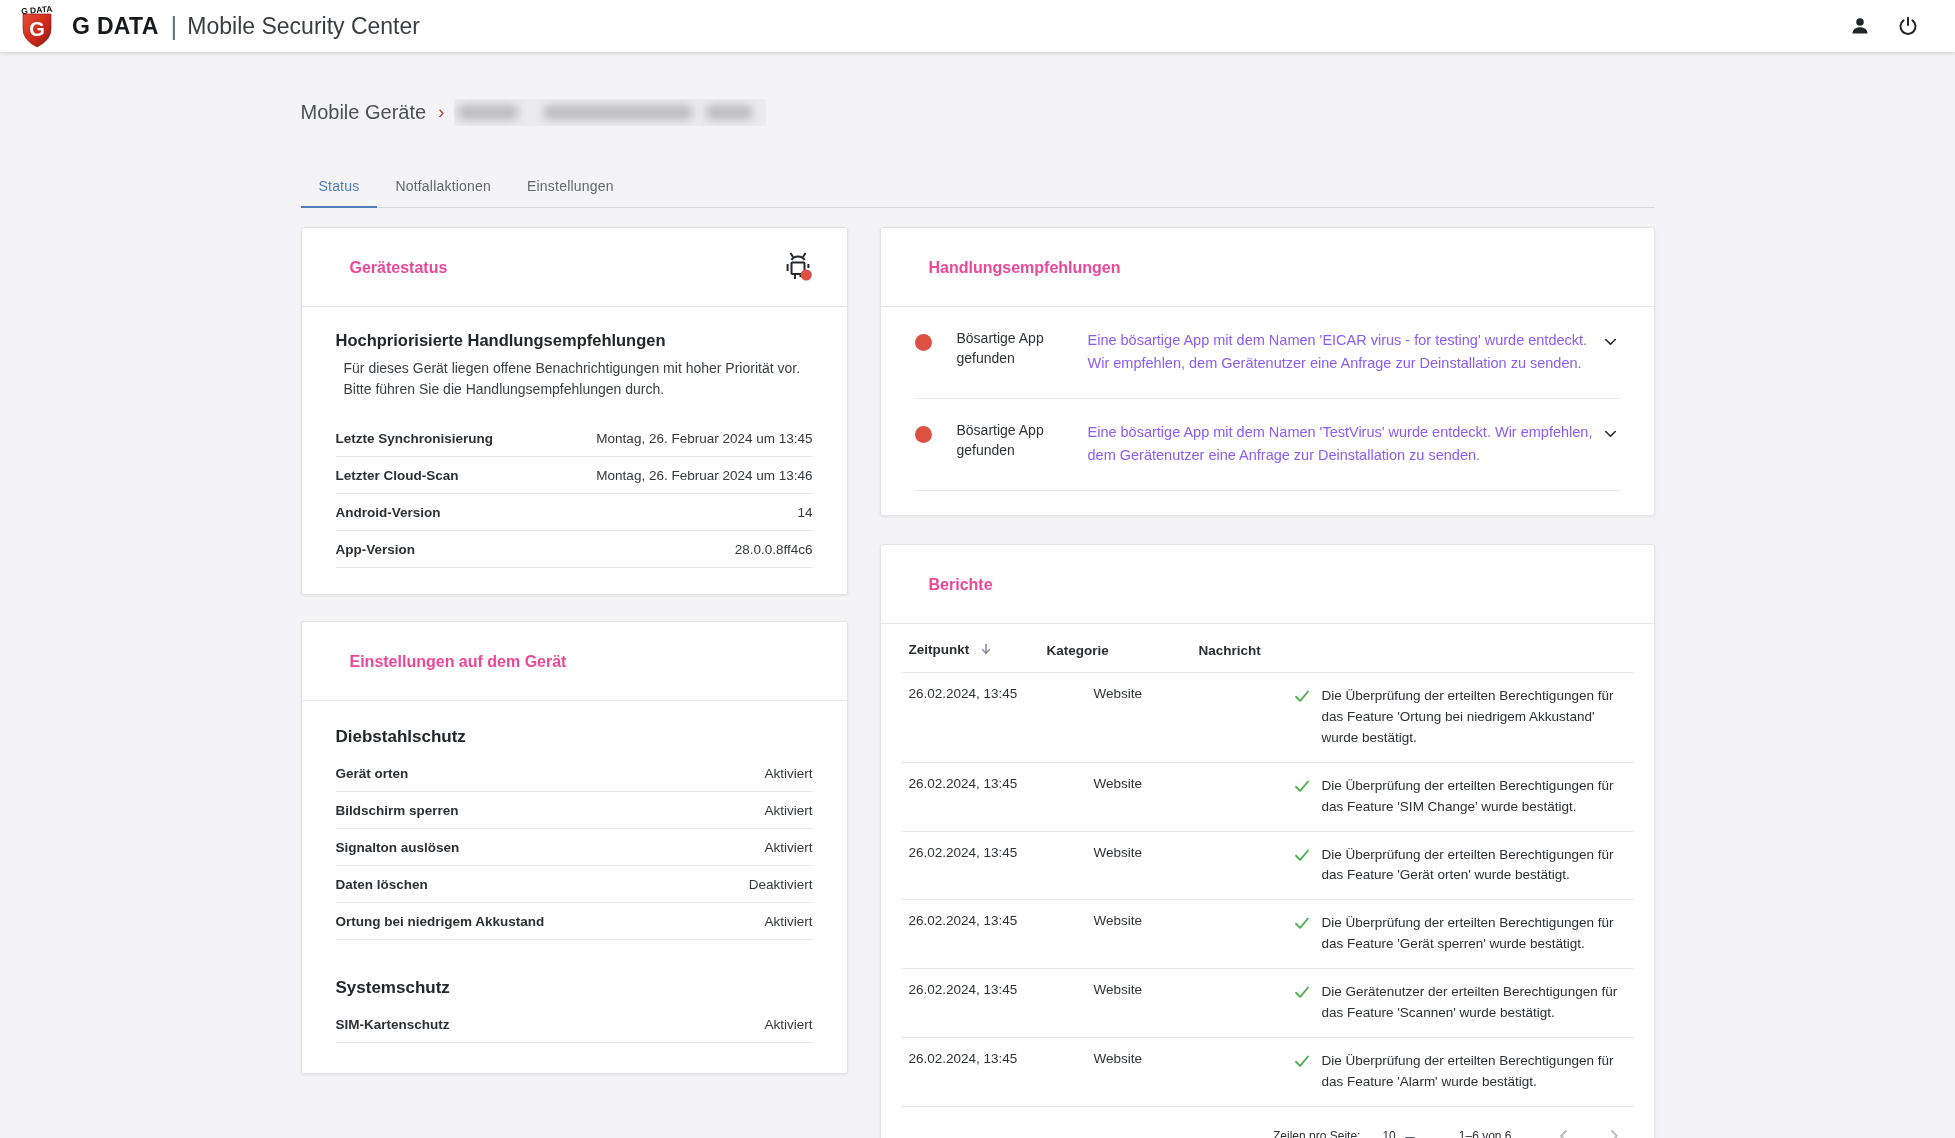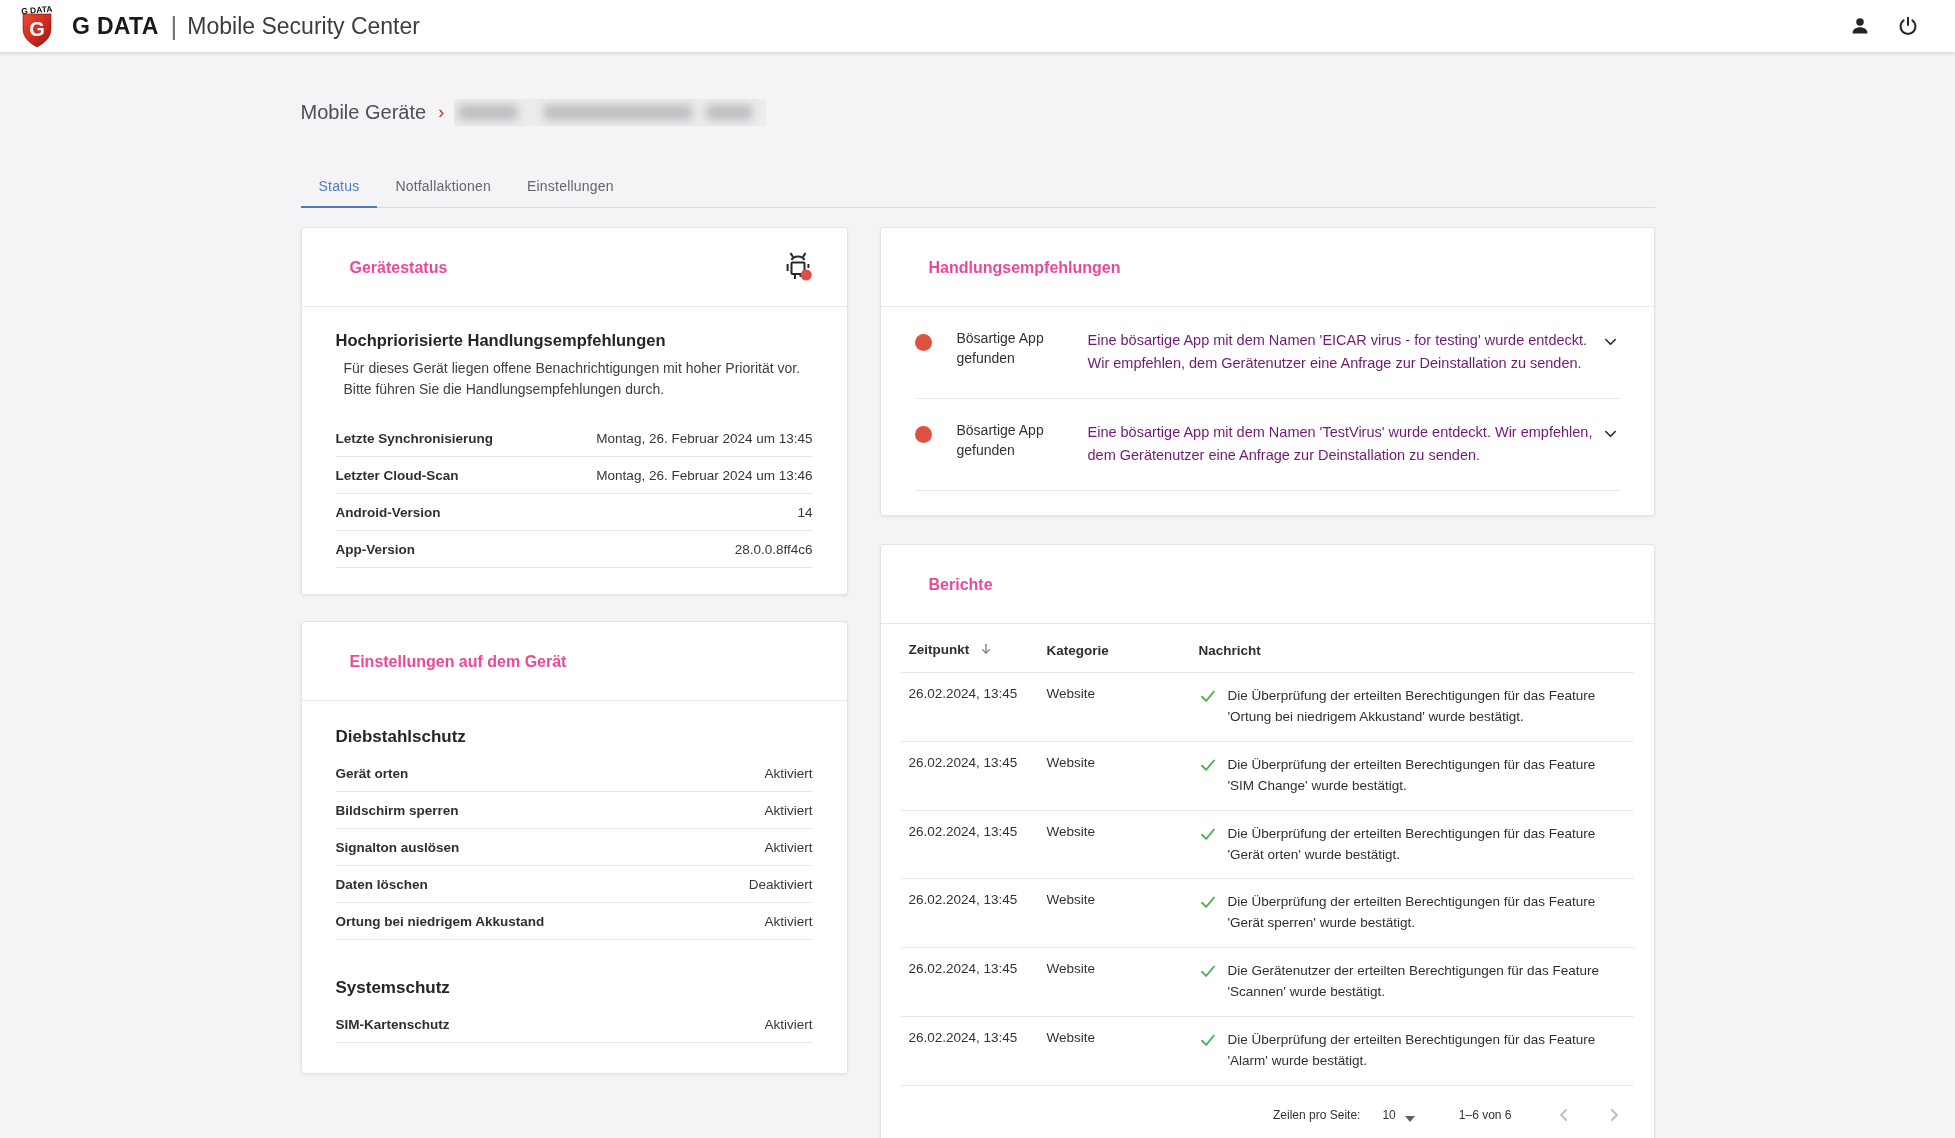--- a/index.html
+++ b/index.html
@@ -67,30 +67,30 @@
   .kv-value{color:#34373c;}
   
   .settings-body{padding:14px 34px 30px;}
   .section-heading{margin:12px 0 8px;font-size:17px;font-weight:700;color:#23262b;}
   .section-heading.second{margin-top:38px;}
   
   .rec-body{padding:0 34px 24px;}
   .rec-item{display:flex;align-items:flex-start;padding:22px 0;border-bottom:1px solid var(--divider);cursor:pointer;}
   .rec-dot{width:17px;height:17px;border-radius:50%;background:var(--status-red);flex:0 0 auto;margin-top:5px;}
   .rec-label{width:102px;flex:0 0 auto;margin-left:25px;font-size:14px;color:#2f3237;line-height:1.4;}
-  .rec-msg{margin-left:29px;max-width:523px;font-size:14.5px;color:#701a75;line-height:1.62;}
+  .rec-msg{margin-left:29px;max-width:523px;font-size:14.5px;color:#8b5cf6;line-height:1.62;}
   .rec-chevron{margin-left:auto;padding-top:3px;}
   
   .reports-body{padding:2px 20px 6px;}
   .tbl-head{display:flex;align-items:center;padding:16px 8px 13px;border-bottom:1px solid var(--divider);font-size:13.5px;font-weight:700;color:#2b2e33;}
   .col-time{width:138px;flex:0 0 auto;}
   .col-cat{width:152px;flex:0 0 auto;}
   .col-msg{flex:1;}
   .sort-arrow{display:inline-block;vertical-align:-2px;margin-left:6px;}
-  .tbl-row{display:flex;align-items:flex-start;padding:13px 8px;border-bottom:1px solid var(--divider);font-size:13.5px;color:#2f3237;}
+  .tbl-row{display:flex;align-items:flex-start;padding:13px 8px;border-bottom:1px solid var(--divider);font-size:13.5px;color:#2f3237;gap:47px;}
   .msg-cell{display:flex;align-items:flex-start;gap:11px;}
   .msg-text{max-width:400px;line-height:1.55;color:#2c2f34;}
   .check{flex:0 0 auto;margin-top:1px;}
   
   .pagination{display:flex;align-items:center;justify-content:flex-end;padding:15px 6px 22px;font-size:12px;color:#2f3237;}
   .pg-label{margin-right:22px;}
   .pg-select{display:flex;align-items:flex-end;gap:9px;cursor:pointer;margin-right:44px;}
   .caret-down{width:0;height:0;border-left:5px solid transparent;border-right:5px solid transparent;border-top:6px solid #5b6168;}
   .pg-range{margin-right:38px;}
   .pg-btn{border:none;background:none;padding:4px;cursor:default;display:flex;align-items:center;}

